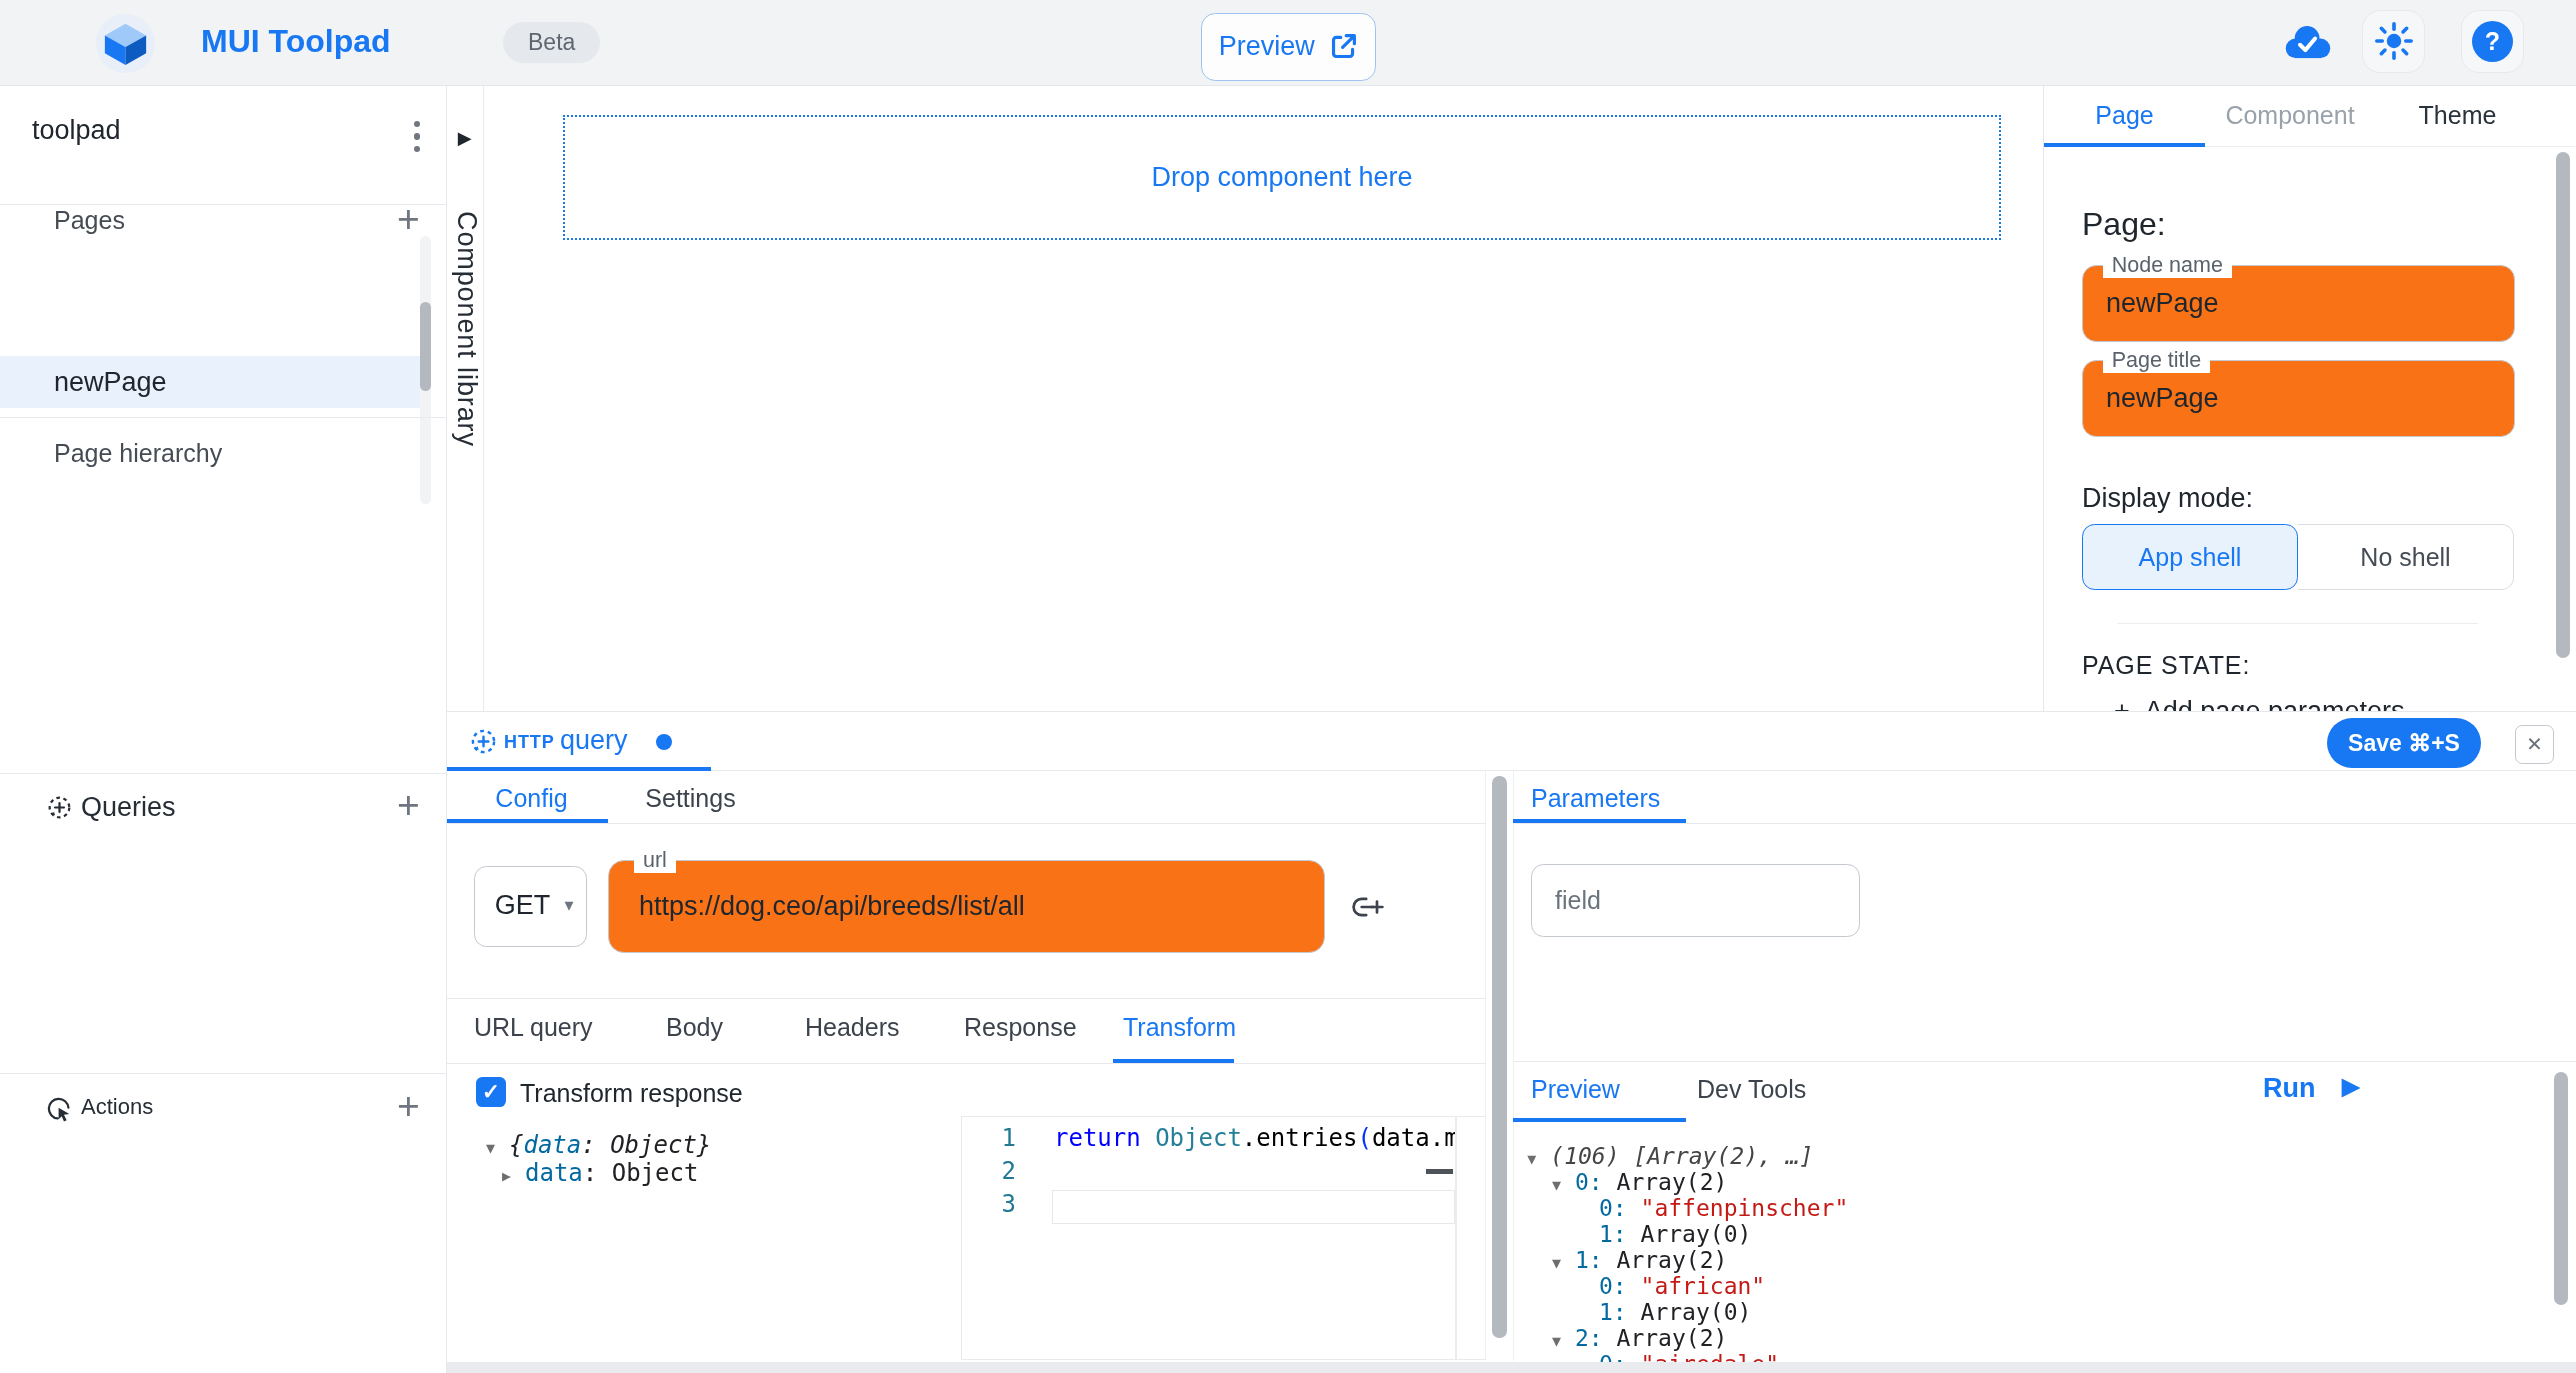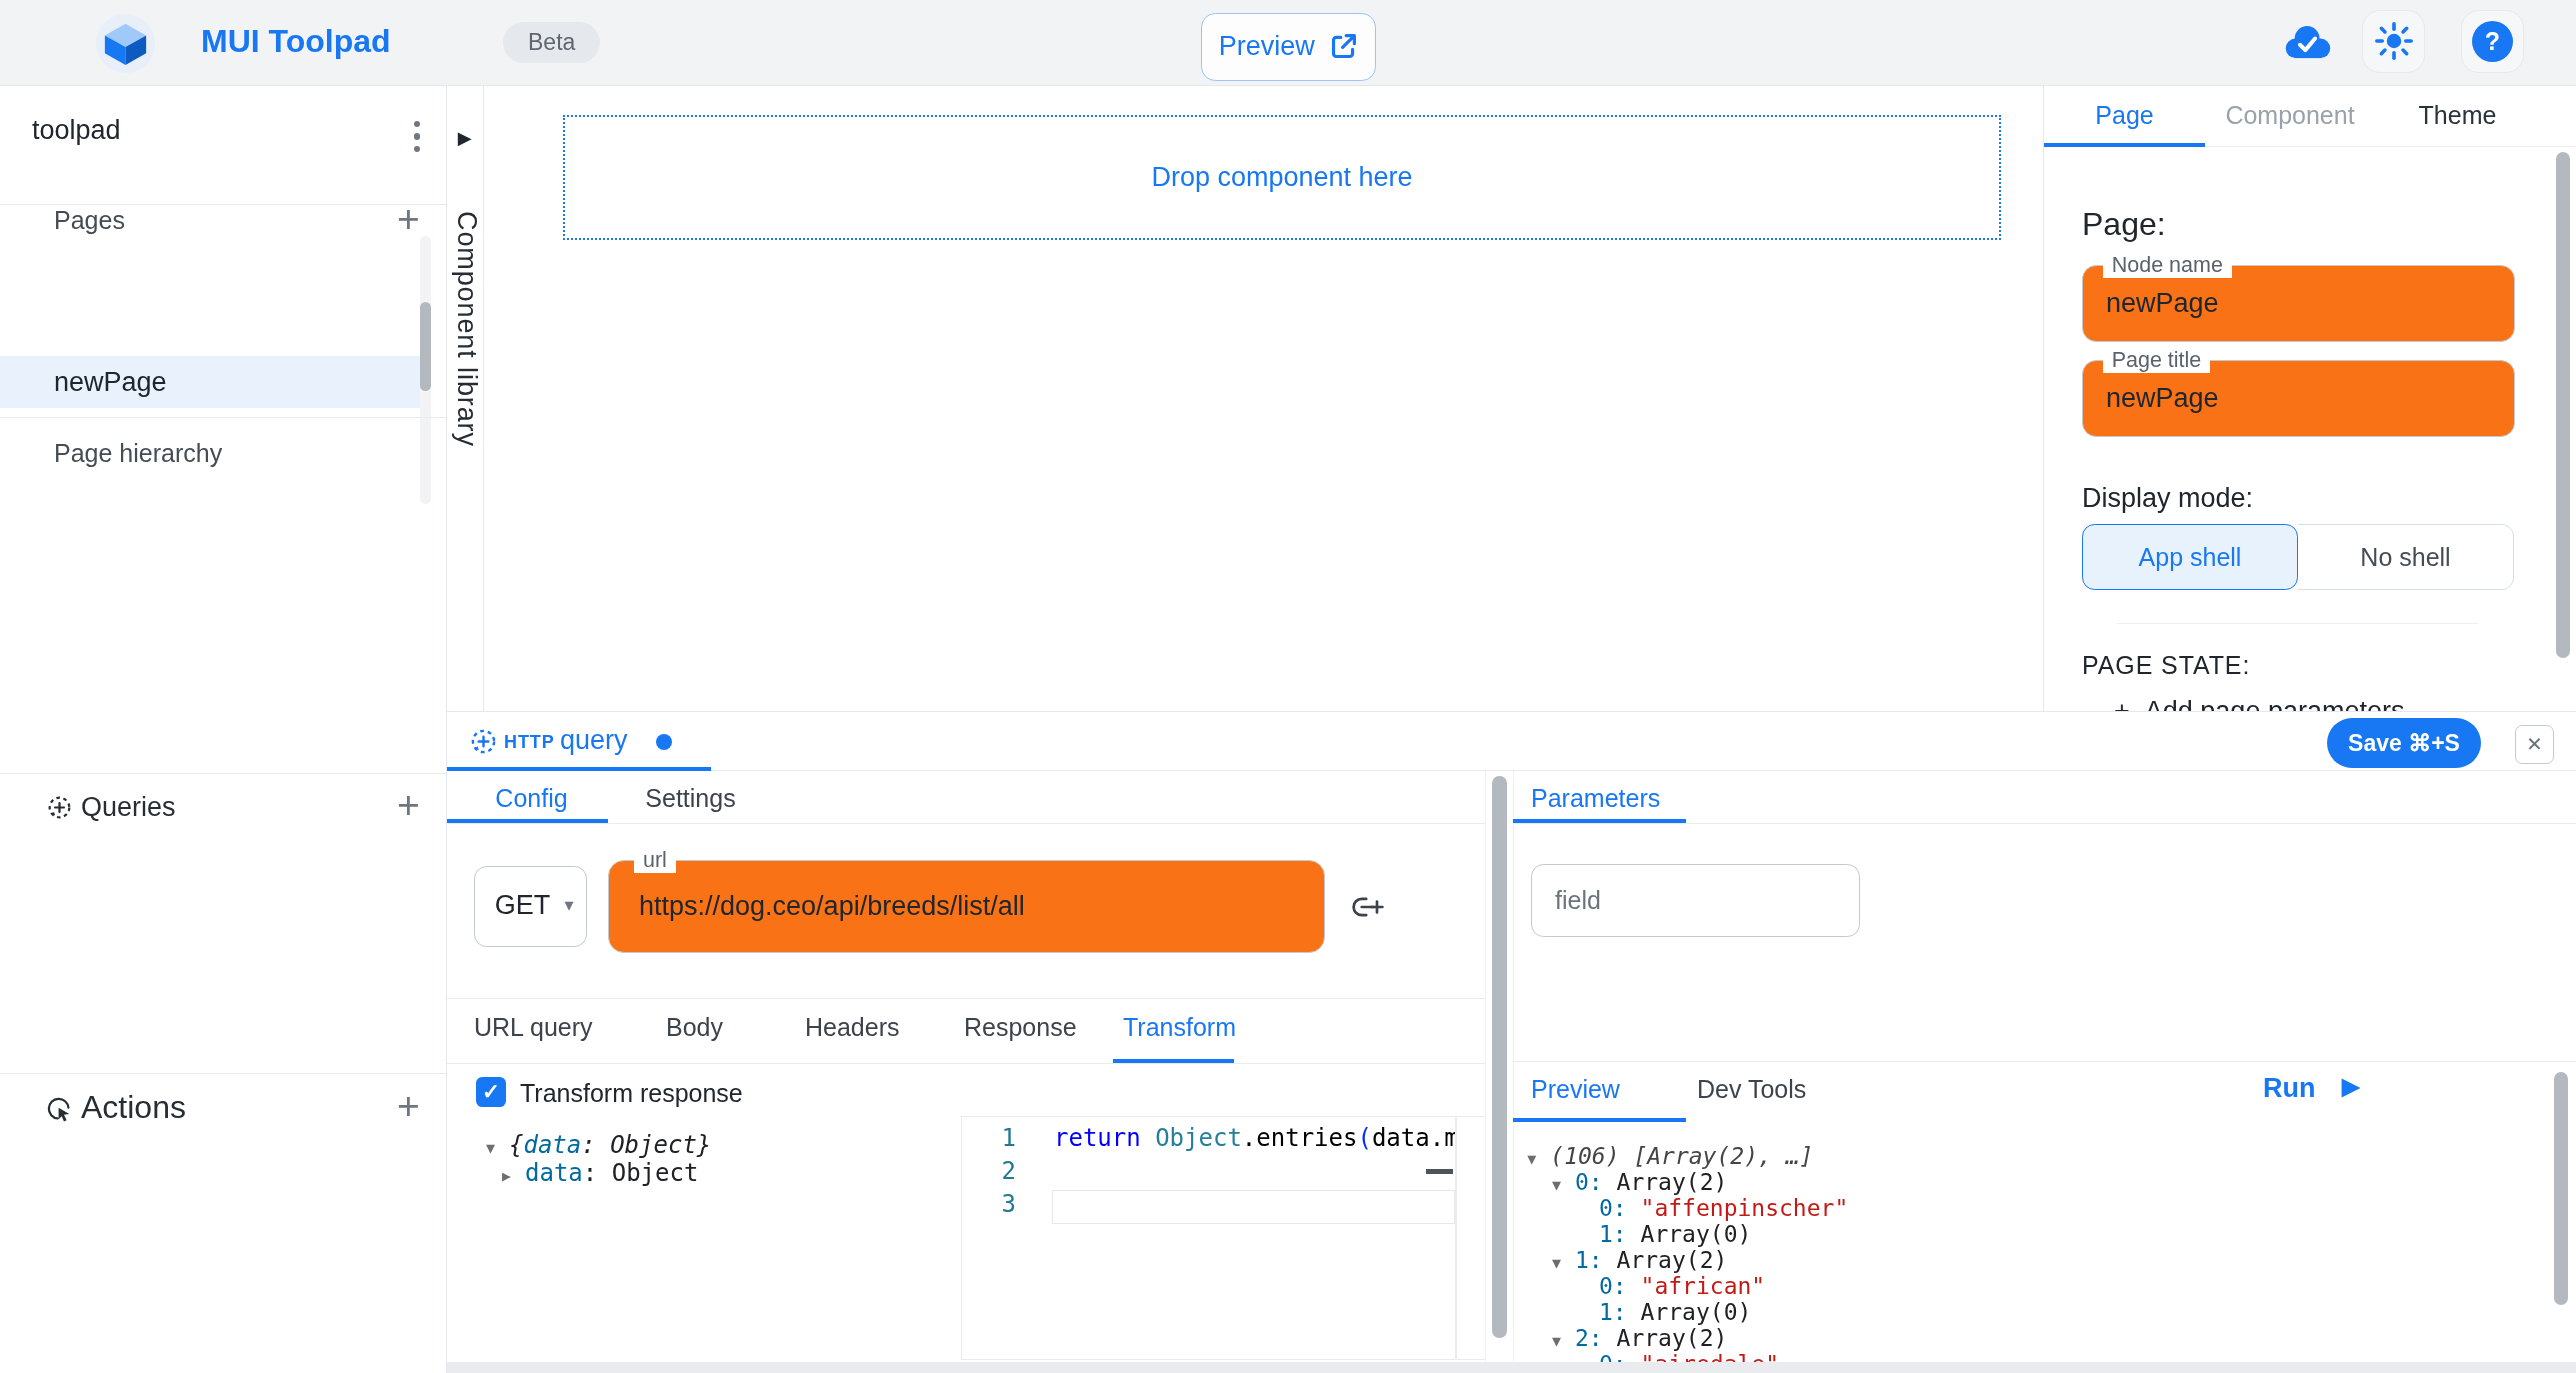--- a/index.html
+++ b/index.html
@@ -138,21 +138,21 @@
       <path d="M5 21 l4 2 -1 -4 z" fill="#262d34"></path>
     </svg>
     <div class="abs" style="left:81px; top:696px; height:50px; line-height:50px; font-size:27px; color:#262d34;">Queries</div>
     <div class="abs plus-icon" style="left:397px; top:699px;"><span>+</span></div>
 
     <div class="divider" style="top:987px;"></div>
     <svg class="abs" style="left:47px; top:1011px;" width="25" height="25" viewBox="0 0 28 28">
       <path d="M24 12 A11 11 0 1 0 12 24" fill="none" stroke="#262d34" stroke-width="2.5" stroke-linecap="round"></path>
       <polygon points="13,12 25,19 19,20 22,26 19,27.5 16.5,21.5 13,25" fill="#262d34"></polygon>
     </svg>
-    <div class="abs" style="left:81px; top:996px; height:50px; line-height:50px; font-size:32px; color:#262d34;">Actions</div>
+    <div class="abs" style="left:81px; top:996px; height:50px; line-height:50px; font-size:22px; color:#262d34;">Actions</div>
     <div class="abs plus-icon" style="left:397px; top:1000px;"><span>+</span></div>
   </div>
 
   <div class="canvas">
     <div class="lib-strip">
       <span class="abs" style="left:10.7px; top:41px; font-size:18px; color:#20262d;"><span>▶</span></span>
       <span class="vlabel">Component library</span>
     </div>
     <div class="dropzone">
       <span>Drop component here</span>

